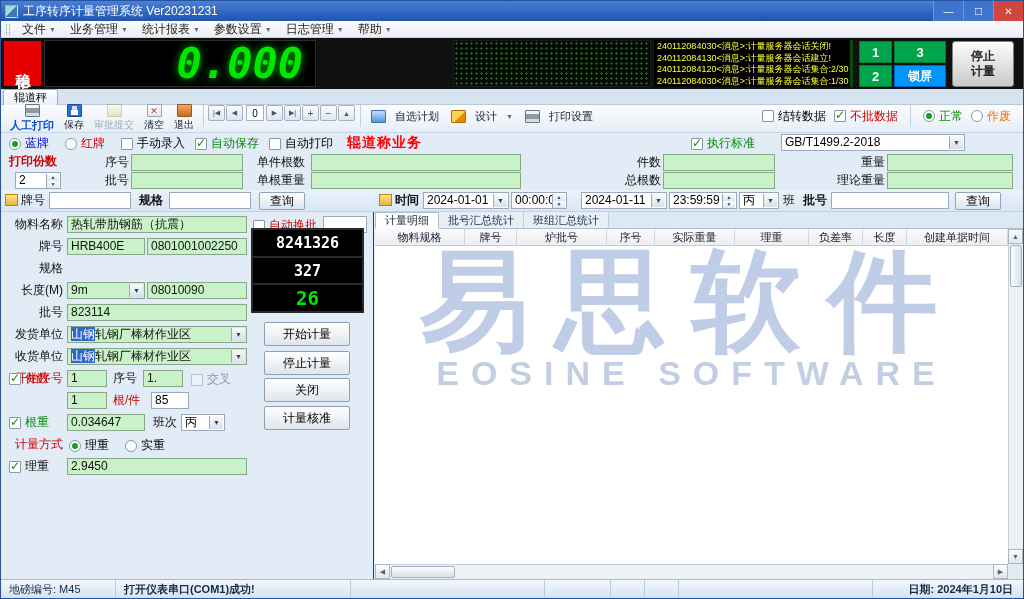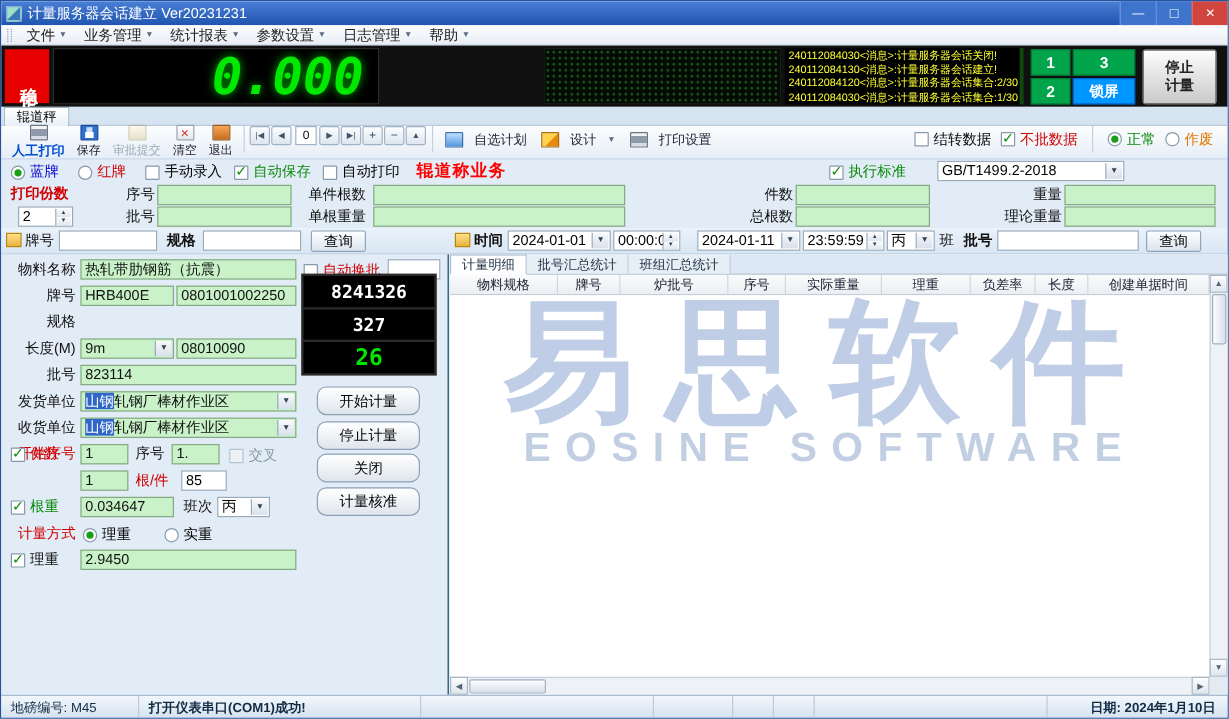--- a/index.html
+++ b/index.html
@@ -88,21 +88,21 @@
 .selhl{background:#2f66c8;color:#fff}
 
 .qrow{position:absolute;top:189px;left:0;right:0;height:22px;background:linear-gradient(#eaf2fa,#d9e6f4);border-bottom:1px solid #c2d2e2}
 .qbtn{position:absolute;height:18px;background:linear-gradient(#fefefe,#dbe4ee);border:1px solid #8fa5bb;border-radius:2px;font-size:12px;display:flex;align-items:center;justify-content:center;padding:0 10px;cursor:default}
 
 .main{position:absolute;top:211px;left:0;right:0;bottom:19px;background:#e2ecf7}
 .main-left{position:absolute;left:0;top:0;width:373px;height:100%;border-right:1px solid #0c4a6e}
 .ledpanel{position:absolute;left:250px;top:16px;width:113px;height:85px;background:#2a2a2a;padding:2px;display:flex;flex-direction:column;gap:2px}
 .ledcell{flex:1;background:#000;color:#fff;font-family:"DejaVu Sans Mono","Liberation Mono",monospace;font-size:15px;font-weight:bold;display:flex;align-items:center;justify-content:center}
 .ledcell.green{color:#00e800;font-size:19px}
-.abtn{position:absolute;left:263px;width:86px;height:24px;background:linear-gradient(#ffffff,#dfe5ec);border:1px solid #8fa0b4;border-radius:8px;font-size:12px;display:flex;align-items:center;justify-content:center;cursor:default}
+.abtn{position:absolute;left:263px;width:86px;height:24px;background:linear-gradient(#ffffff,#dfe5ec);border:1px solid #8fa0b4;border-radius:2px;font-size:12px;display:flex;align-items:center;justify-content:center;cursor:default}
 
 .rpanel{position:absolute;left:374px;top:0;right:0;height:100%;background:#eef3f9}
 .rtabs{position:absolute;left:0;top:0;right:0;height:17px;background:#dce8f3;border-bottom:1px solid #aebecd;display:flex}
 .rtab{padding:0 9px;font-size:11px;display:flex;align-items:center;border-right:1px solid #c0cedb;background:#e6eef6;color:#234;cursor:default}
 .rtab.active{background:#fff;border:1px solid #aebecd;border-bottom:1px solid #fff;margin-bottom:-1px}
 .thead{position:absolute;left:0;top:17px;right:15px;height:17px;display:flex;background:linear-gradient(#fafbfc,#ebeef2);border-bottom:1px solid #c6ccd4}
 .th{border-right:1px solid #d2d8e0;font-size:11px;display:flex;align-items:center;justify-content:center;color:#223;overflow:hidden;white-space:nowrap;flex:none}
 .tbody{position:absolute;left:0;top:34px;right:15px;bottom:15px;background:#fff;overflow:hidden}
 .wm{position:absolute;left:0;top:30px;right:15px;bottom:15px;overflow:hidden;pointer-events:none}
 .wm-cn{position:absolute;left:0;right:0;top:-14px;text-align:center;font-size:110px;font-weight:bold;color:rgba(88,124,190,.38);letter-spacing:26px;white-space:nowrap}
@@ -121,21 +121,21 @@
 .sflex{flex:1;border-right:1px solid #bccbdb;height:100%}
 .sdate{height:100%;display:flex;align-items:center;justify-content:flex-end;padding:0 10px;font-weight:bold;width:150px}
 </style>
 </head>
 <body>
 
 <div class="app">
 
   <div class="titlebar">
     <span class="app-ico"></span>
-    <span class="title-text">计量服务器会话建立  Ver20231231</span>
+    <span class="title-text">工序转序计量管理系统  Ver20231231</span>
     <span class="win-btns">
       <span class="win-btn min"></span>
       <span class="win-btn max"></span>
       <span class="win-btn close"></span>
     </span>
   </div>
 
   <div class="menubar">
     <span class="menu-grip"></span>
     <span class="menu-item">
@@ -272,21 +272,21 @@
       </span>
     <span class="og" style="left:268px">
         <span class="cb"></span>
         <span>自动打印</span>
       </span>
     <span class="biztitle">辊道称业务</span>
     <span class="og t-green" style="left:690px">
         <span class="cb ck"></span>
         <span>执行标准</span>
       </span>
-    <div class="wf has-dd" style="left:780px;top:1px;width:156px"><span>GB/T1499.2-2018</span><span class="dd-btn"></span></div>
+    <div class="wf has-dd" style="left:780px;top:1px;width:184px"><span>GB/T1499.2-2018</span><span class="dd-btn"></span></div>
   </div>
 
   <div class="frows">
     <span class="lab red bold" style="left:8px;top:0">打印份数</span>
     <div class="wf" style="left:14px;top:19px;width:46px;padding-right:15px"><span>2</span><span class="ud">
           <i class="up"></i>
           <i class="dn2"></i>
         </span></div>
 
     <span class="lab" style="left:104px;top:1px">序号</span>
@@ -384,21 +384,21 @@
       <span class="lab green" style="left:24px;top:202px">根重</span>
       <div class="gf" style="left:66px;top:202px;width:78px">0.034647</div>
       <span class="lab" style="left:152px;top:202px">班次</span>
       <div class="wf has-dd" style="left:180px;top:202px;width:44px"><span>丙</span><span class="dd-btn"></span></div>
 
       <span class="lab red" style="left:2px;top:224px;width:60px;text-align:right">计量方式</span>
       <span class="og" style="position:absolute;left:68px;top:225px">
           <span class="rd on"></span>
           <span>理重</span>
         </span>
-      <span class="og" style="position:absolute;left:136px;top:225px">
+      <span class="og" style="position:absolute;left:124px;top:225px">
           <span class="rd"></span>
           <span>实重</span>
         </span>
 
       <span class="cb ck" style="position:absolute;left:8px;top:249px"></span>
       <span class="lab" style="left:24px;top:246px">理重</span>
       <div class="gf" style="left:66px;top:246px;width:180px">2.9450</div>
 
       <div class="ledpanel">
         <div class="ledcell">8241326</div>

